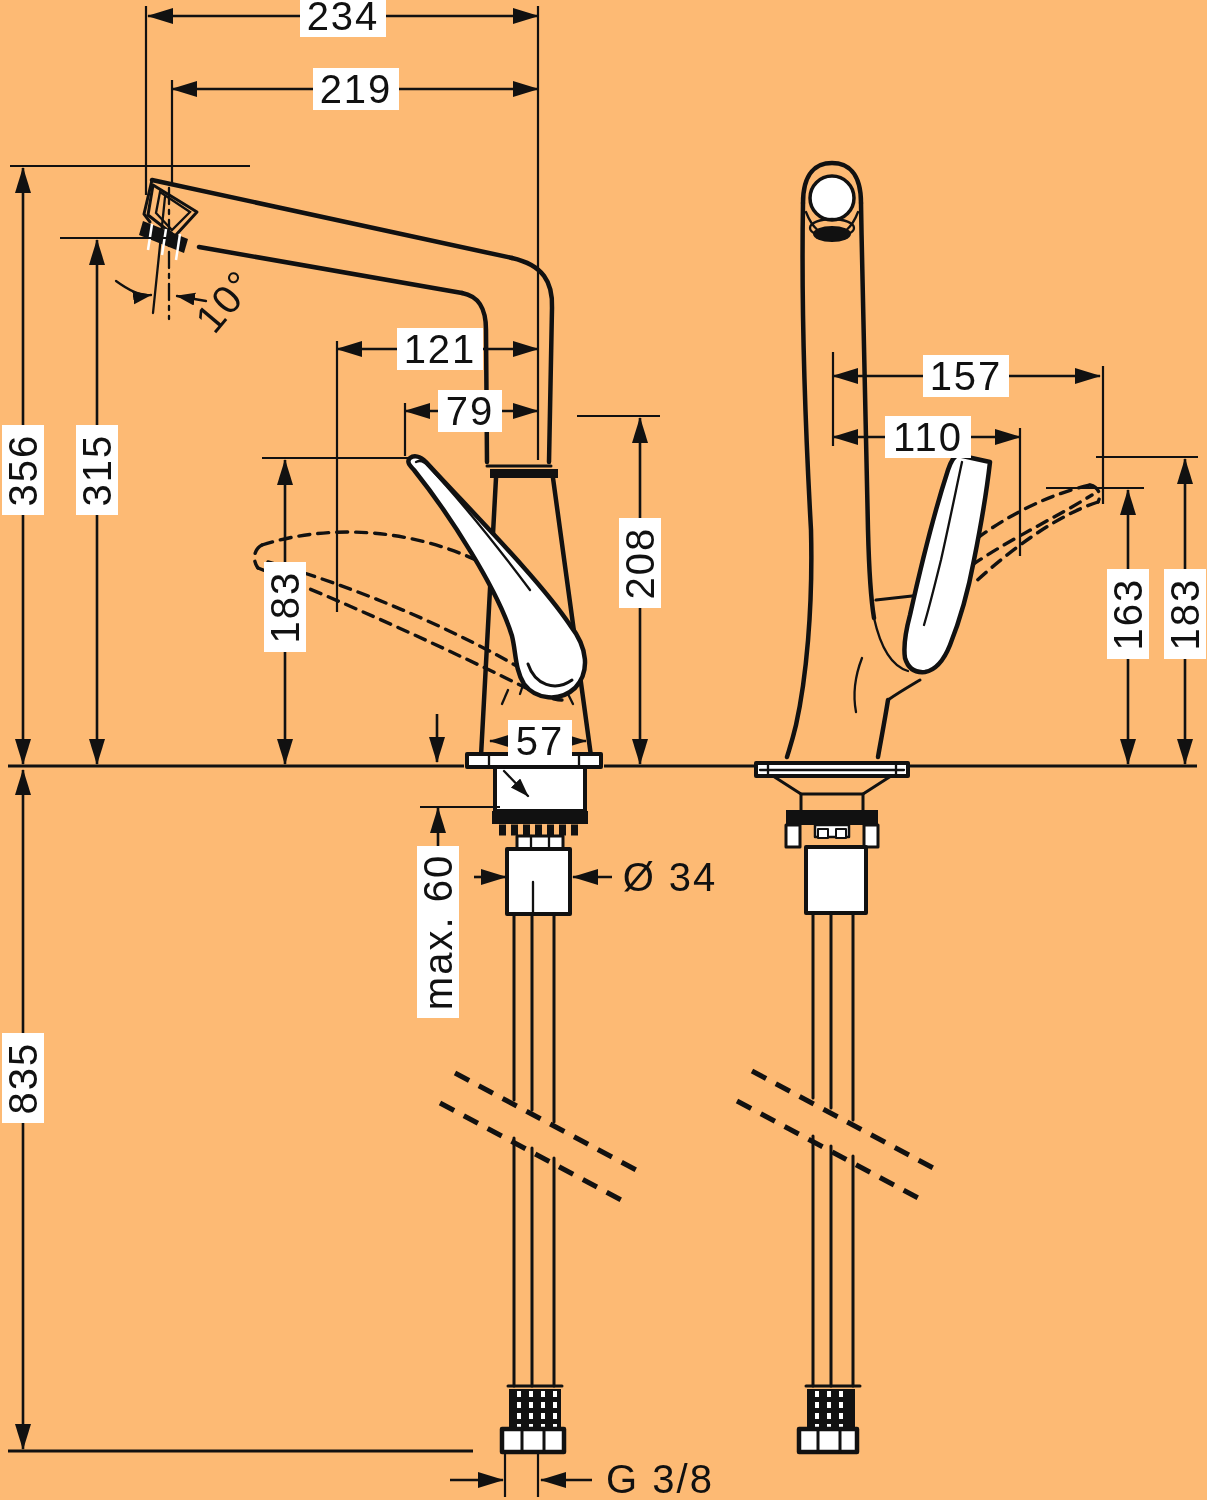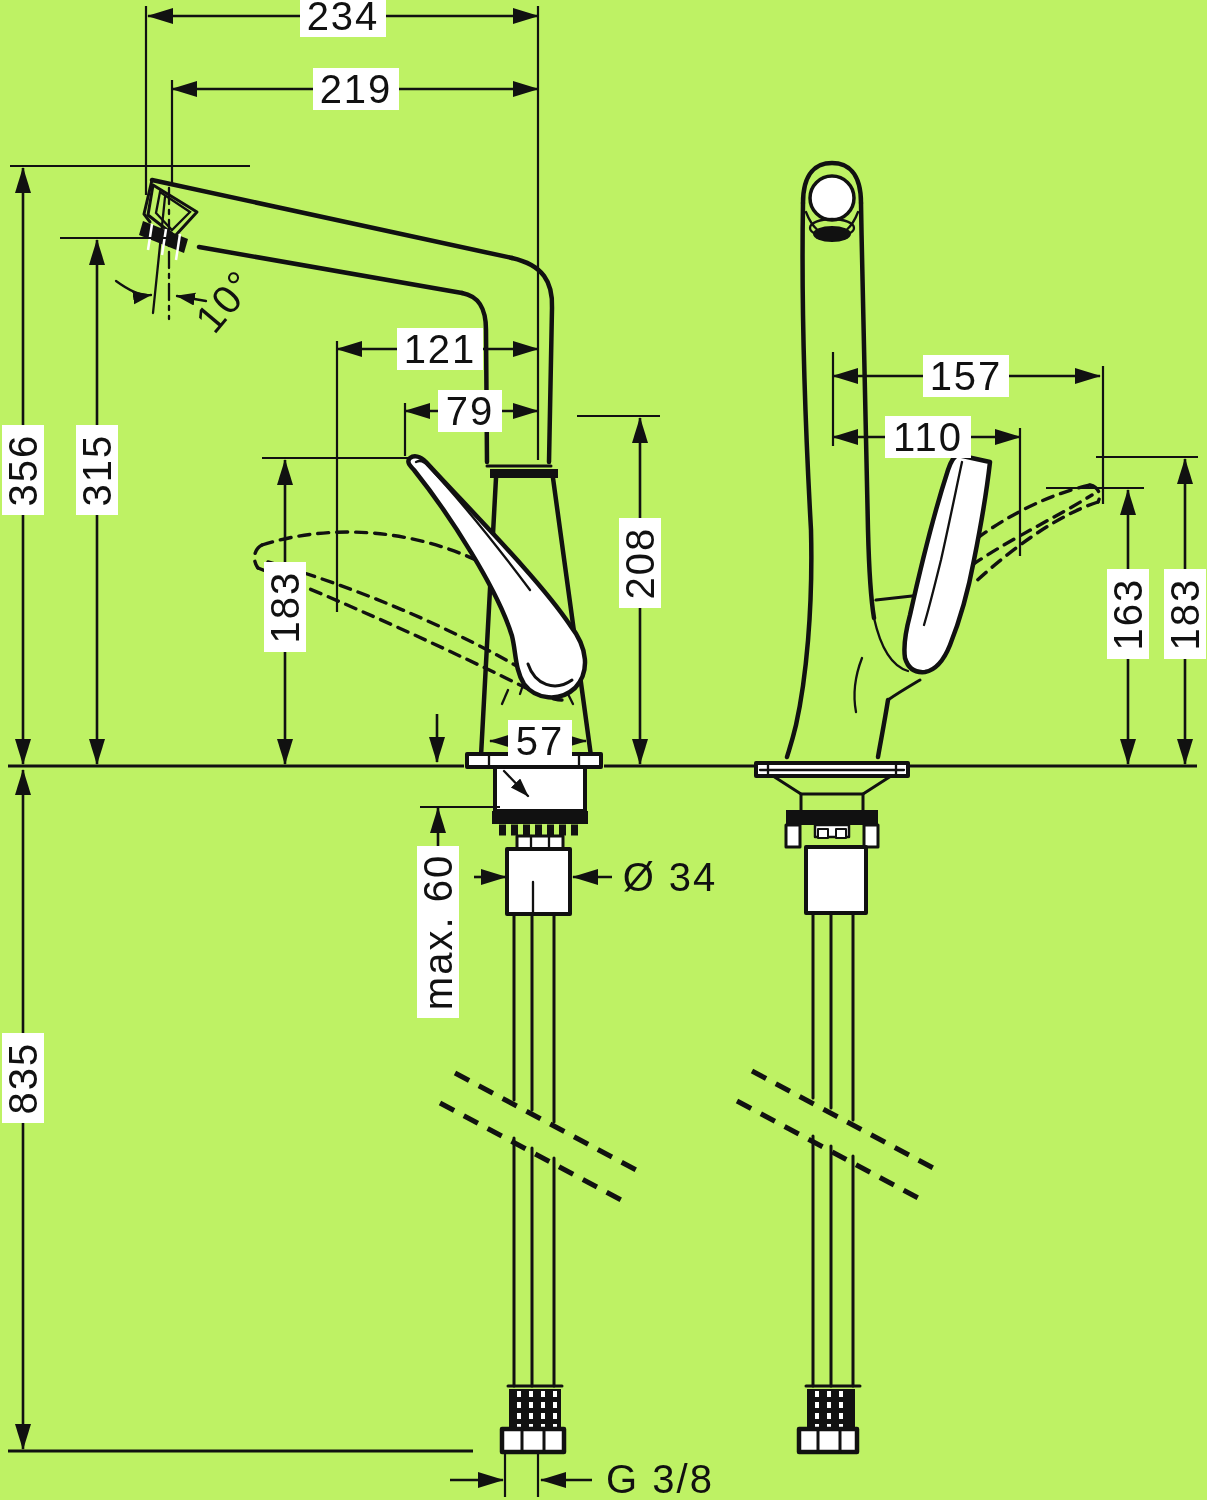--- a/index.html
+++ b/index.html
@@ -1,16 +1,16 @@
 <!DOCTYPE html>
 <html><head>
 <meta charset="utf-8">
 <style>
   html,body{margin:0;padding:0;background:#ffffff;}
-  .stage{width:1207px;height:1500px;background:#bef264;position:relative;overflow:hidden;}
+  .stage{width:1207px;height:1500px;background:#fdba74;position:relative;overflow:hidden;}
   svg{display:block;}
   .outline{fill:none;stroke:#111;stroke-width:4.5;stroke-linecap:round;stroke-linejoin:round;}
   .outline2{fill:none;stroke:#111;stroke-width:3;stroke-linecap:round;stroke-linejoin:round;}
   .thin{fill:none;stroke:#111;stroke-width:2.3;stroke-linecap:round;}
   .whitefill{fill:#fff;stroke:#111;stroke-width:4;stroke-linejoin:round;}
   .darkfill{fill:#111;stroke:none;}
   .dashed{fill:none;stroke:#111;stroke-width:3.4;stroke-dasharray:11 8;stroke-linecap:round;}
   .breakline{fill:none;stroke:#111;stroke-width:5;stroke-dasharray:16 11;stroke-linecap:butt;}
   .ribs{fill:none;stroke:#111;stroke-width:11;stroke-dasharray:7 5;}
   .ribslot{fill:none;stroke:#fff;stroke-width:4;stroke-dasharray:6 5;}

